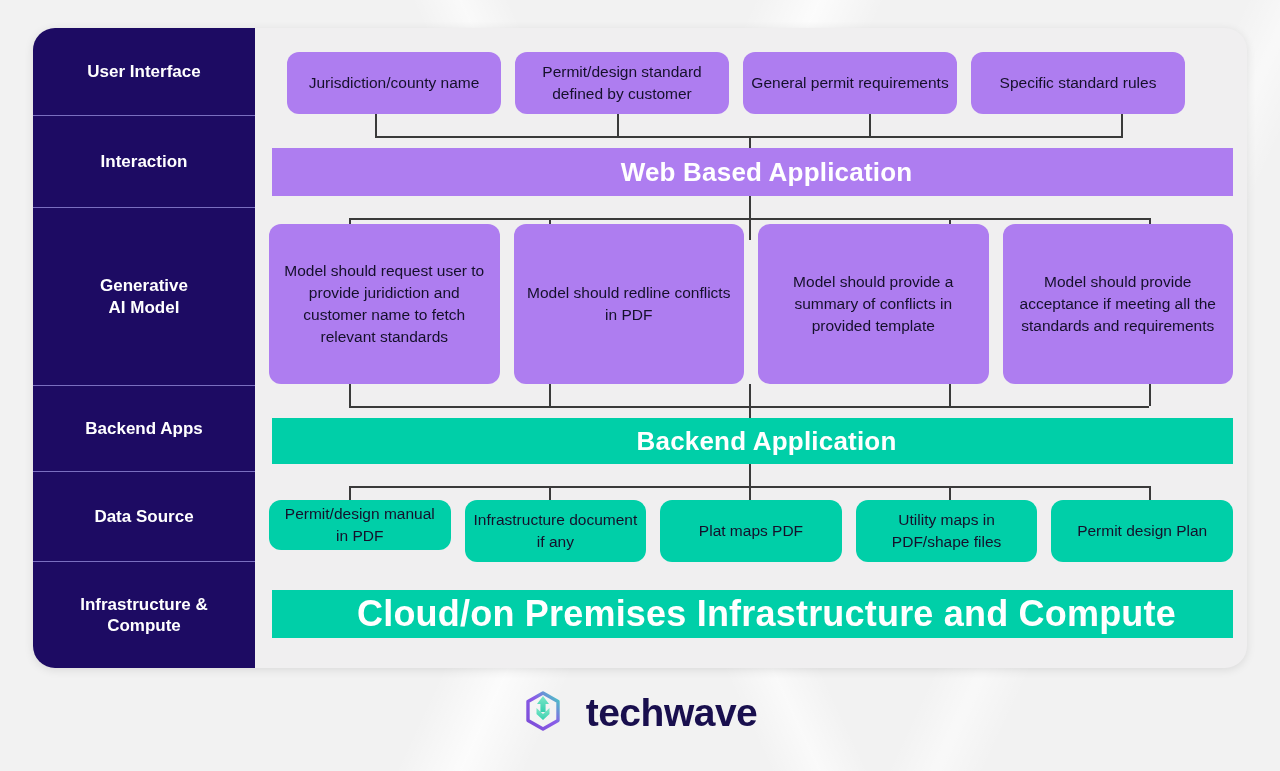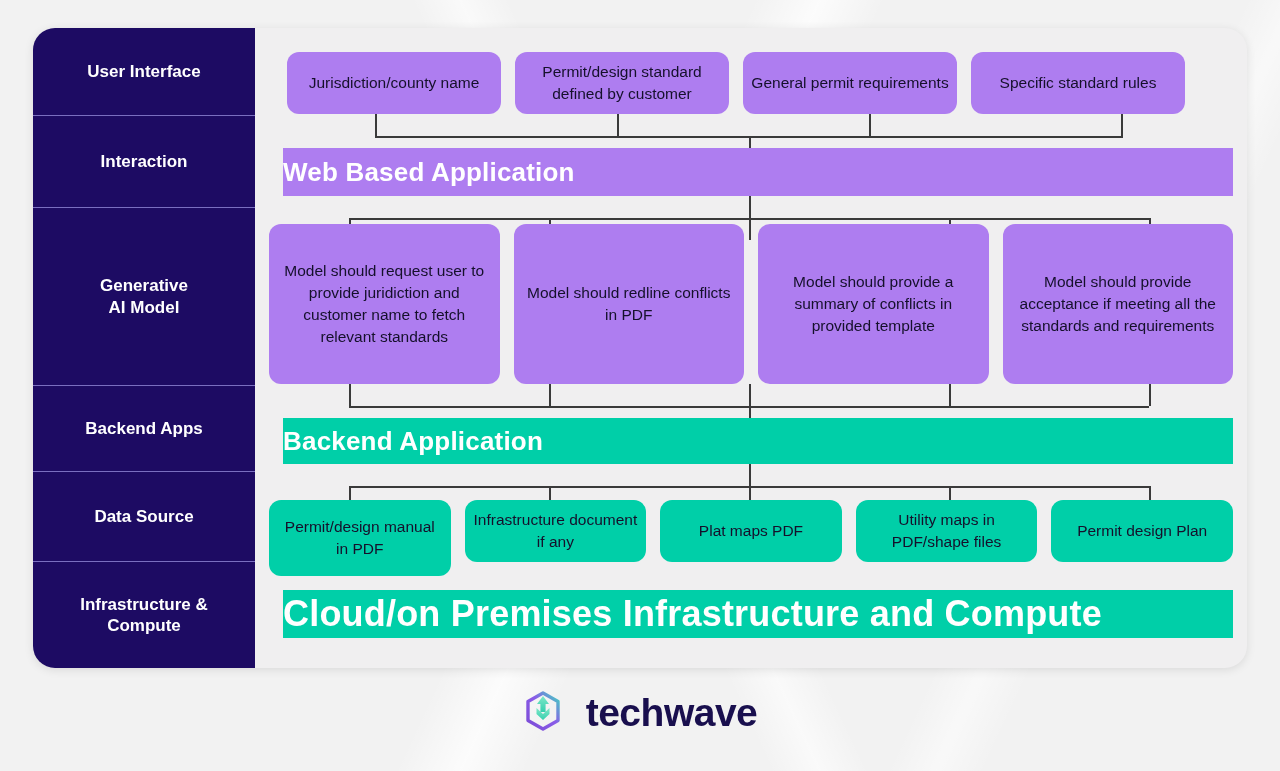--- a/index.html
+++ b/index.html
@@ -94,28 +94,30 @@
     padding: 6px 8px;
     position: relative;
     z-index: 3;
   }
   .pill.purple { background: #ae7df0; }
   .pill.teal   { background: #00cfa8; }
 
   
   .bar {
     position: absolute;
-    left: 28px;
+    left: 17px;
     right: 14px;
     display: flex;
     align-items: center;
+    justify-content: center;
     color: #ffffff;
     font-weight: bold;
     letter-spacing: .2px;
     z-index: 3;
+    padding-left: 28px;
   }
   .bar.purple { background: #ae7df0; }
   .bar.teal   { background: #00cfa8; }
 
   
   .conn { position: absolute; z-index: 1; }
   .hline { height: 0; border-top: 2px solid #3a3a3a; }
   .vline { width: 0; border-left: 2px solid #3a3a3a; }
 
   
@@ -234,21 +236,21 @@
 
     <div class="conn vline" style="left:494px;  top:436px; height:22px;"></div>
     <div class="conn hline" style="left:94px;   top:458px; width:800px;"></div>
     <div class="conn vline" style="left:94px;   top:458px; height:20px;"></div>
     <div class="conn vline" style="left:294px;  top:458px; height:20px;"></div>
     <div class="conn vline" style="left:494px;  top:458px; height:20px;"></div>
     <div class="conn vline" style="left:694px;  top:458px; height:20px;"></div>
     <div class="conn vline" style="left:894px;  top:458px; height:20px;"></div>
 
     <div class="boxrow" style="top:472px; height:62px;">
-      <div class="pill teal" style="flex:1; height:76px;">
+      <div class="pill teal" style="flex:1; height:50px;">
         <span>Permit/design manual in PDF</span>
       </div>
       <div class="pill teal" style="flex:1; height:62px;">
         <span>Infrastructure document if any</span>
       </div>
       <div class="pill teal" style="flex:1; height:62px;">
         <span>Plat maps PDF</span>
       </div>
       <div class="pill teal" style="flex:1; height:62px;">
         <span>Utility maps in PDF/shape files</span>

